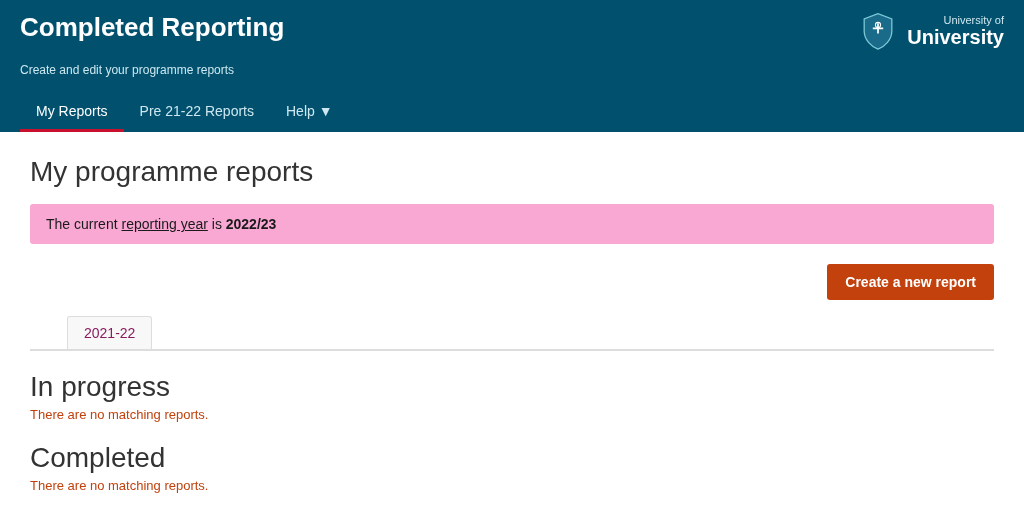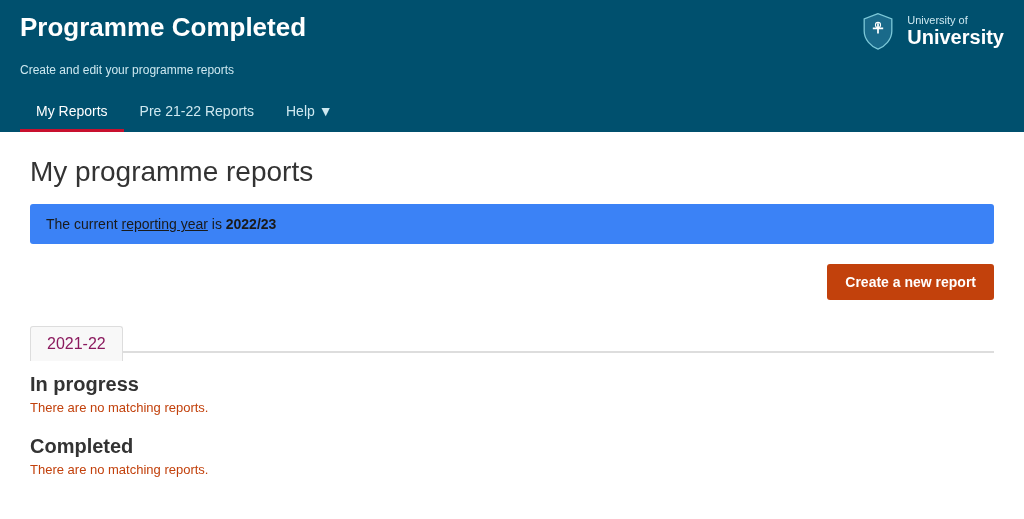--- a/index.html
+++ b/index.html
@@ -32,21 +32,21 @@
       display: flex;
       align-items: center;
       gap: 10px;
       color: white;
     }
     .logo-shield {
       width: 38px;
       height: 38px;
     }
     .logo-text {
-      text-align: left;
+      text-align: right;
     }
     .logo-text-small {
       font-size: 11px;
       color: #cde8f0;
     }
     .logo-text-large {
       font-size: 20px;
       font-weight: bold;
       color: white;
     }
@@ -83,21 +83,21 @@
     }
     .page-title {
       font-size: 28px;
       font-weight: normal;
       color: #333;
       margin-bottom: 16px;
     }
 
     
     .info-banner {
-      background-color: #3b82f6;
+      background-color: #f9a8d4;
       padding: 12px 16px;
       border-radius: 3px;
       font-size: 14px;
       color: #1a1a1a;
       margin-bottom: 20px;
     }
     .info-banner a {
       color: #1a1a1a;
       text-decoration: underline;
     }
@@ -121,45 +121,46 @@
 
     
     .tabs {
       display: flex;
       gap: 0;
       border-bottom: 2px solid #ddd;
       margin-bottom: 20px;
     }
     .tab {
       padding: 8px 16px;
-      font-size: 16px;
+      font-size: 14px;
       cursor: pointer;
       color: #8b1a5e;
       border: 1px solid #ddd;
       border-bottom: none;
       background: white;
       margin-right: 4px;
       border-radius: 3px 3px 0 0;
       position: relative;
-      top: 10px;
+      top: 0;
+      margin-left: 37px;
     }
     .tab.active {
       color: #333;
       background: white;
       border-bottom: 2px solid white;
       font-weight: normal;
     }
     .tab:not(.active) {
       background: #f8f8f8;
     }
 
     
     .section-title {
-      font-size: 20px;
-      font-weight: bold;
+      font-size: 28px;
+      font-weight: normal;
       color: #333;
       margin-bottom: 4px;
     }
     .section-empty {
       font-size: 13px;
       color: #c2410c;
       margin-bottom: 20px;
     }
 
     
@@ -173,21 +174,21 @@
     }
 
     
   </style>
 </head>
 <body>
 
 <header class="header">
   <div class="header-top">
     <div>
-      <div class="header-title">Programme Completed</div>
+      <div class="header-title">Completed Reporting</div>
       <div class="header-subtitle">Create and edit your programme reports</div>
     </div>
     <div class="logo-area">
       <svg class="logo-shield" viewBox="0 0 40 44" fill="none" xmlns="http://www.w3.org/2000/svg">
         <path d="M20 2L4 8V22C4 32 12 40 20 43C28 40 36 32 36 22V8L20 2Z" fill="#1a6a8a" stroke="#7cc8d8" stroke-width="1.5"></path>
         <path d="M14 18h5v-5h2v5h5v2h-5v5h-2v-5h-5z" fill="white"></path>
         <circle cx="20" cy="15" r="3" fill="none" stroke="white" stroke-width="1.2"></circle>
       </svg>
       <div class="logo-text">
         <div class="logo-text-small">University of</div>

